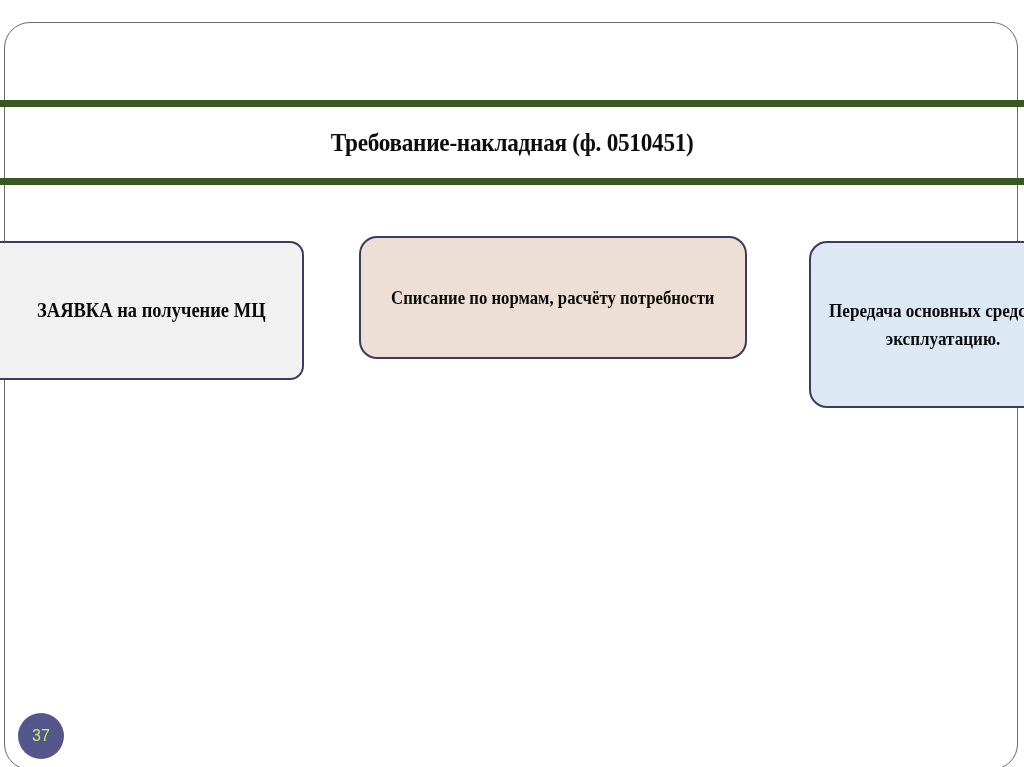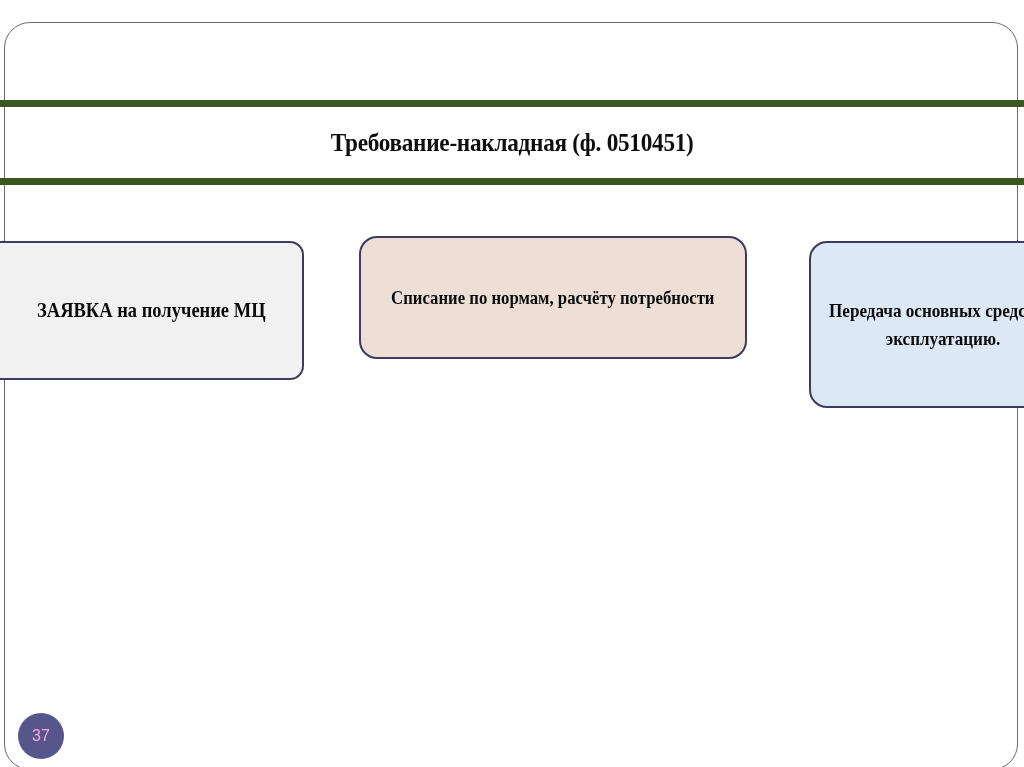--- a/index.html
+++ b/index.html
@@ -142,21 +142,21 @@
     height: 46px;
     border-radius: 50%;
     background: #56568c;
     display: flex;
     align-items: center;
     justify-content: center;
   }
   .page-badge .page-num {
     font-family: "Liberation Sans", sans-serif;
     font-size: 16px;
-    color: #f9a8d4;
+    color: #bef264;
   }
 </style>
 </head>
 <body>
 
 <div id="slide">
 
   <div class="slide-frame"></div>
 
   <div class="rule-green top"></div>

